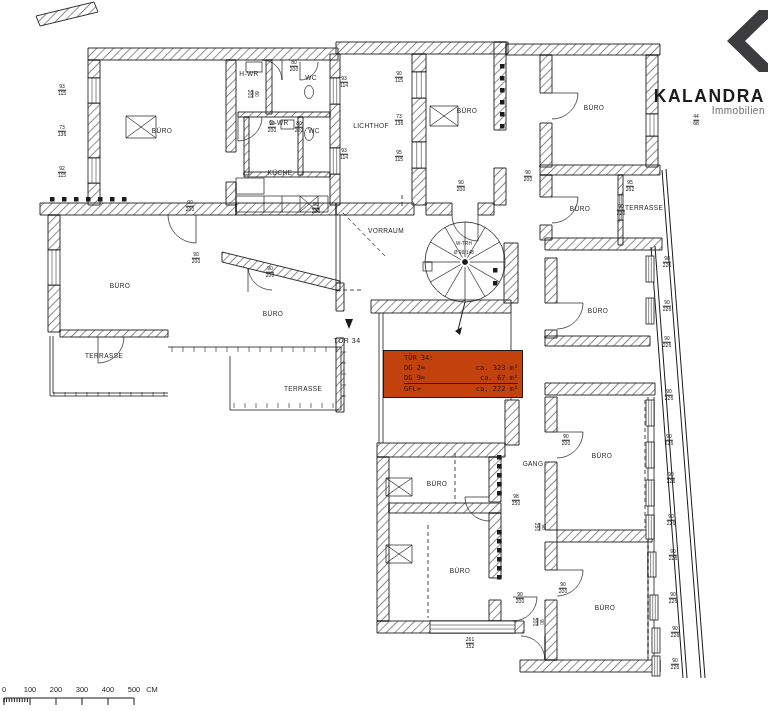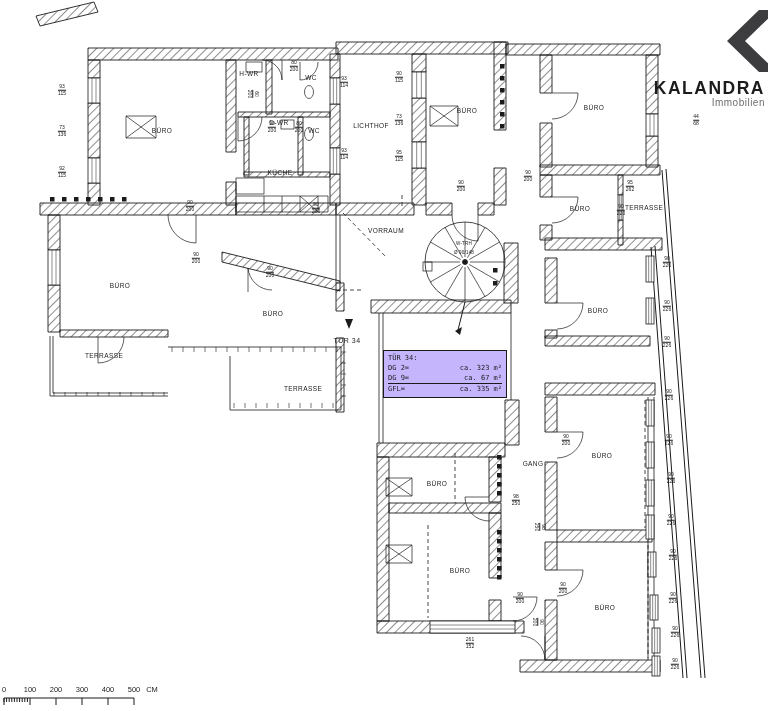--- a/index.html
+++ b/index.html
@@ -13,26 +13,26 @@
   .dim-label{position:absolute;font-size:5px;line-height:1.1;color:var(--ink);
              transform:translate(-50%,-50%);text-align:center;white-space:nowrap;}
   .dim-label .den{display:block;border-top:.7px solid var(--ink);padding-top:.5px;}
   .dim-label .num{display:block;}
   .entrance-label{position:absolute;left:347px;top:340px;transform:translate(-50%,-50%);
                   font-size:7px;letter-spacing:.5px;}
   .stair-text{position:absolute;transform:translate(-50%,-50%);font-size:4.5px;letter-spacing:.2px;}
   
   .logo{position:absolute;right:3px;top:10px;width:120px;text-align:right;}
   .logo .brand{font-size:17.5px;font-weight:bold;letter-spacing:1.5px;color:#1c1c1c;
-               font-family:"Liberation Sans",sans-serif;margin-top:2px;}
+               font-family:"Liberation Sans",sans-serif;margin-top:10px;}
   .logo .subtitle{font-size:10px;color:var(--sub);margin-top:-2px;letter-spacing:.5px;}
   
   .info-box{position:absolute;left:383px;top:350px;width:114px;border:1.3px solid var(--ink);
             font-family:"DejaVu Sans Mono",monospace;font-size:7px;line-height:1.45;
-            padding:2px 4px 2px 4px;background:#c4b5fd;}
+            padding:2px 4px 2px 20px;background:#c2410c;}
   .info-box .row{display:flex;justify-content:space-between;}
   .info-box .row.sep{border-bottom:.8px solid var(--ink);}
 </style>
 </head>
 <body>
 
 <div class="canvas">
 
   <svg id="plan" width="768" height="711" viewBox="0 0 768 711">
     <defs>
@@ -499,21 +499,21 @@
     <div class="row">
       <span>DG 2=</span>
       <span>ca. 323 m²</span>
     </div>
     <div class="row sep">
       <span>DG 9=</span>
       <span>ca. 67 m²</span>
     </div>
     <div class="row">
       <span>GFL=</span>
-      <span>ca. 335 m²</span>
+      <span>ca. 222 m²</span>
     </div>
   </div>
 
   <div class="logo">
     <svg width="80" height="62" viewBox="0 0 80 62" style="position:relative;left:40px">
       <polygon points="52,0 34,0 2,31 34,62 52,62 20,31" fill="#3d3d3f"></polygon>
       <rect x="60" y="0" width="14" height="12" fill="#3d3d3f"></rect>
       <rect x="60" y="18" width="14" height="44" fill="#3d3d3f"></rect>
     </svg>
     <div class="brand">KALANDRA</div>

